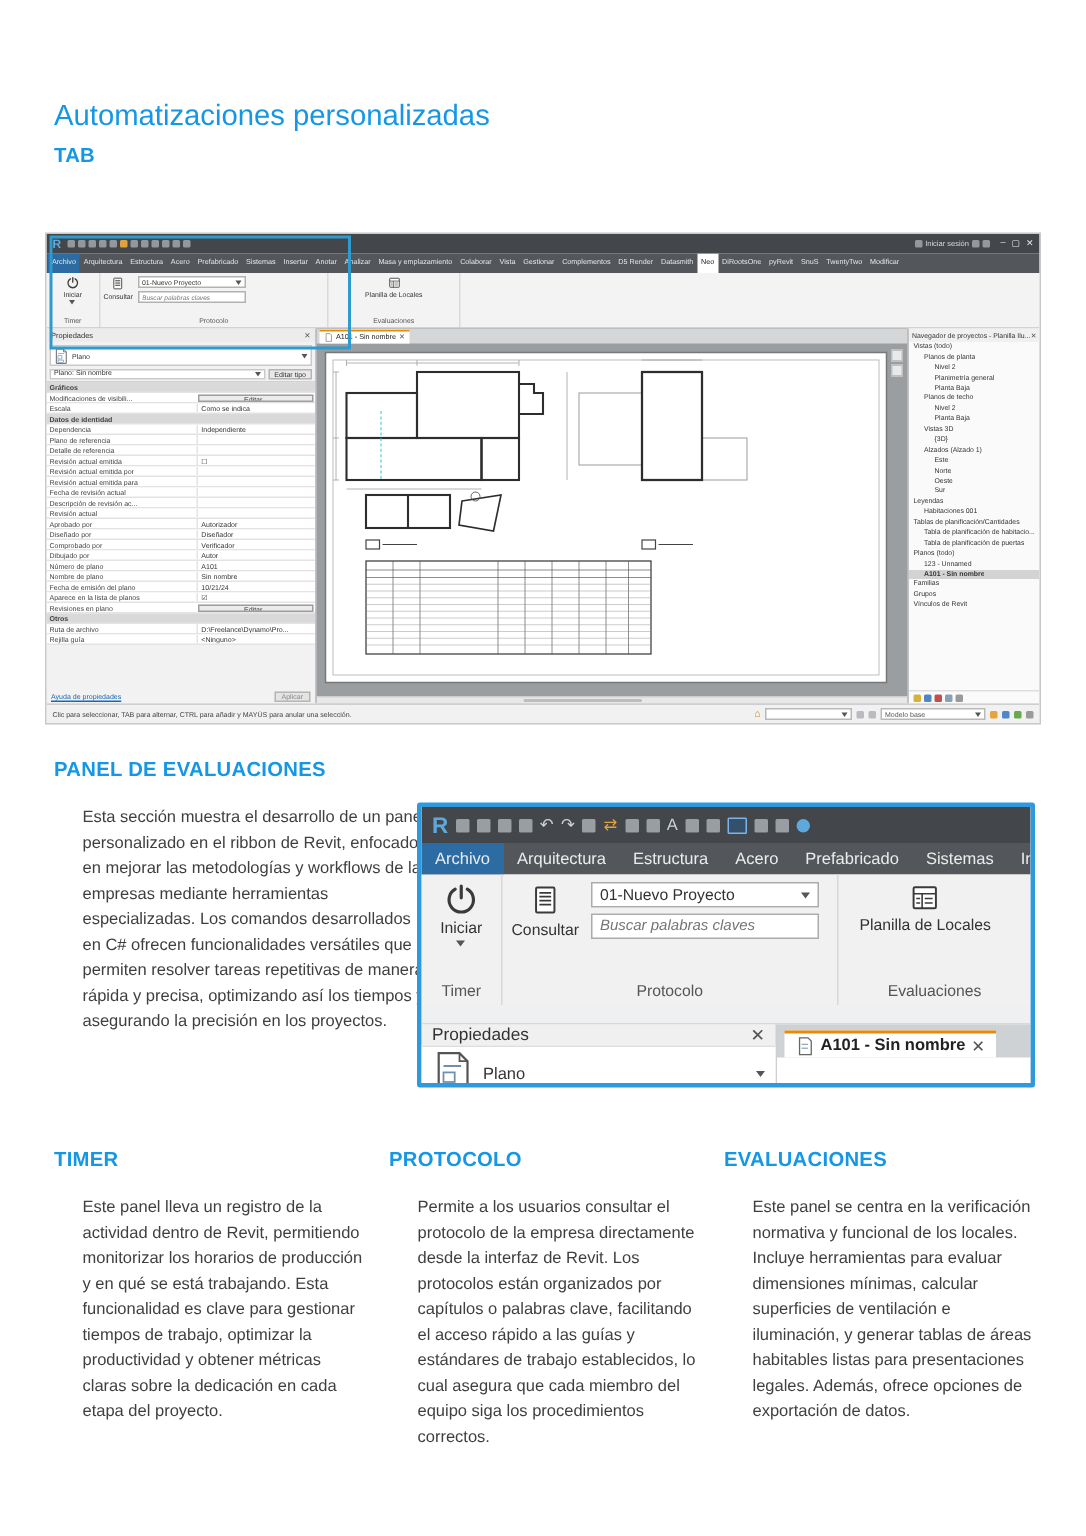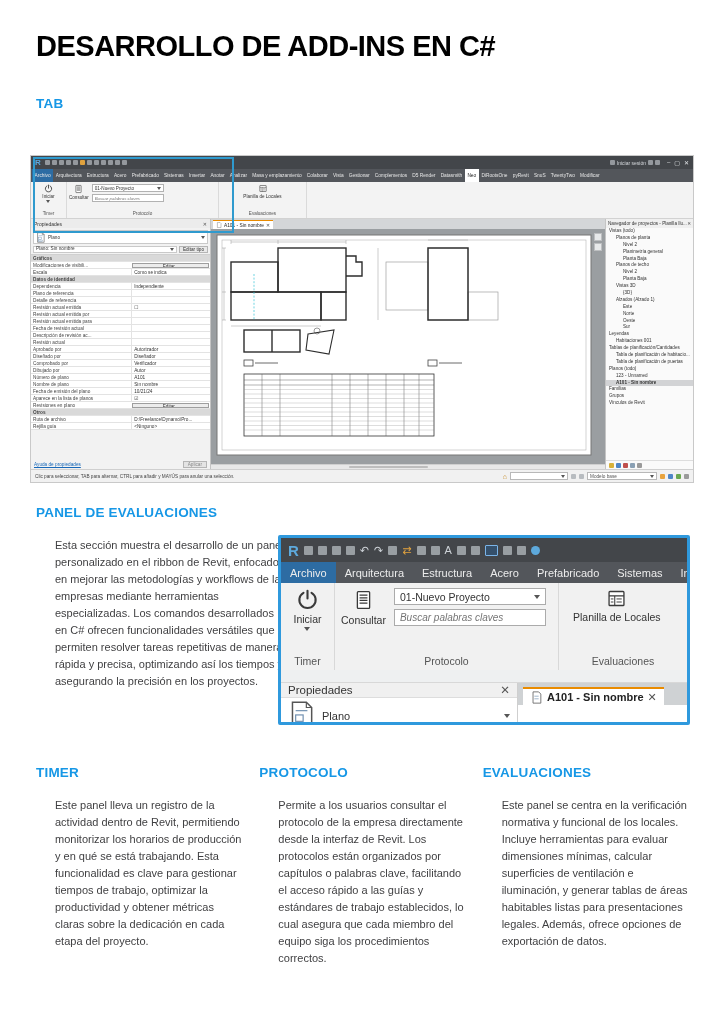--- a/index.html
+++ b/index.html
@@ -112,21 +112,21 @@
   .z-view{flex:1;background:#cfd2d4;position:relative;}
   .z-viewtab{position:absolute;left:5px;top:4px;height:18px;background:#fff;border-top:2.5px solid var(--orange);display:flex;align-items:center;gap:4px;padding:0 7px;font-size:11px;font-weight:700;color:#222;}
   .z-canvas{position:absolute;left:0;right:0;top:22px;bottom:0;background:#fff;}
   .x{color:#555;}
 </style>
 </head>
 <body>
 
 <div class="page">
 
-  <h1 class="doc-title">DESARROLLO DE ADD-INS EN C#</h1>
+  <div class="doc-sub">Automatizaciones personalizadas</div>
   <div class="sec-h h-tab">TAB</div>
 
   <div class="shot1">
 
     <div class="s1-titlebar">
       <span class="s1-logo">R</span>
       <span class="mi"></span>
         <span class="mi"></span>
         <span class="mi"></span>
         <span class="mi"></span>

